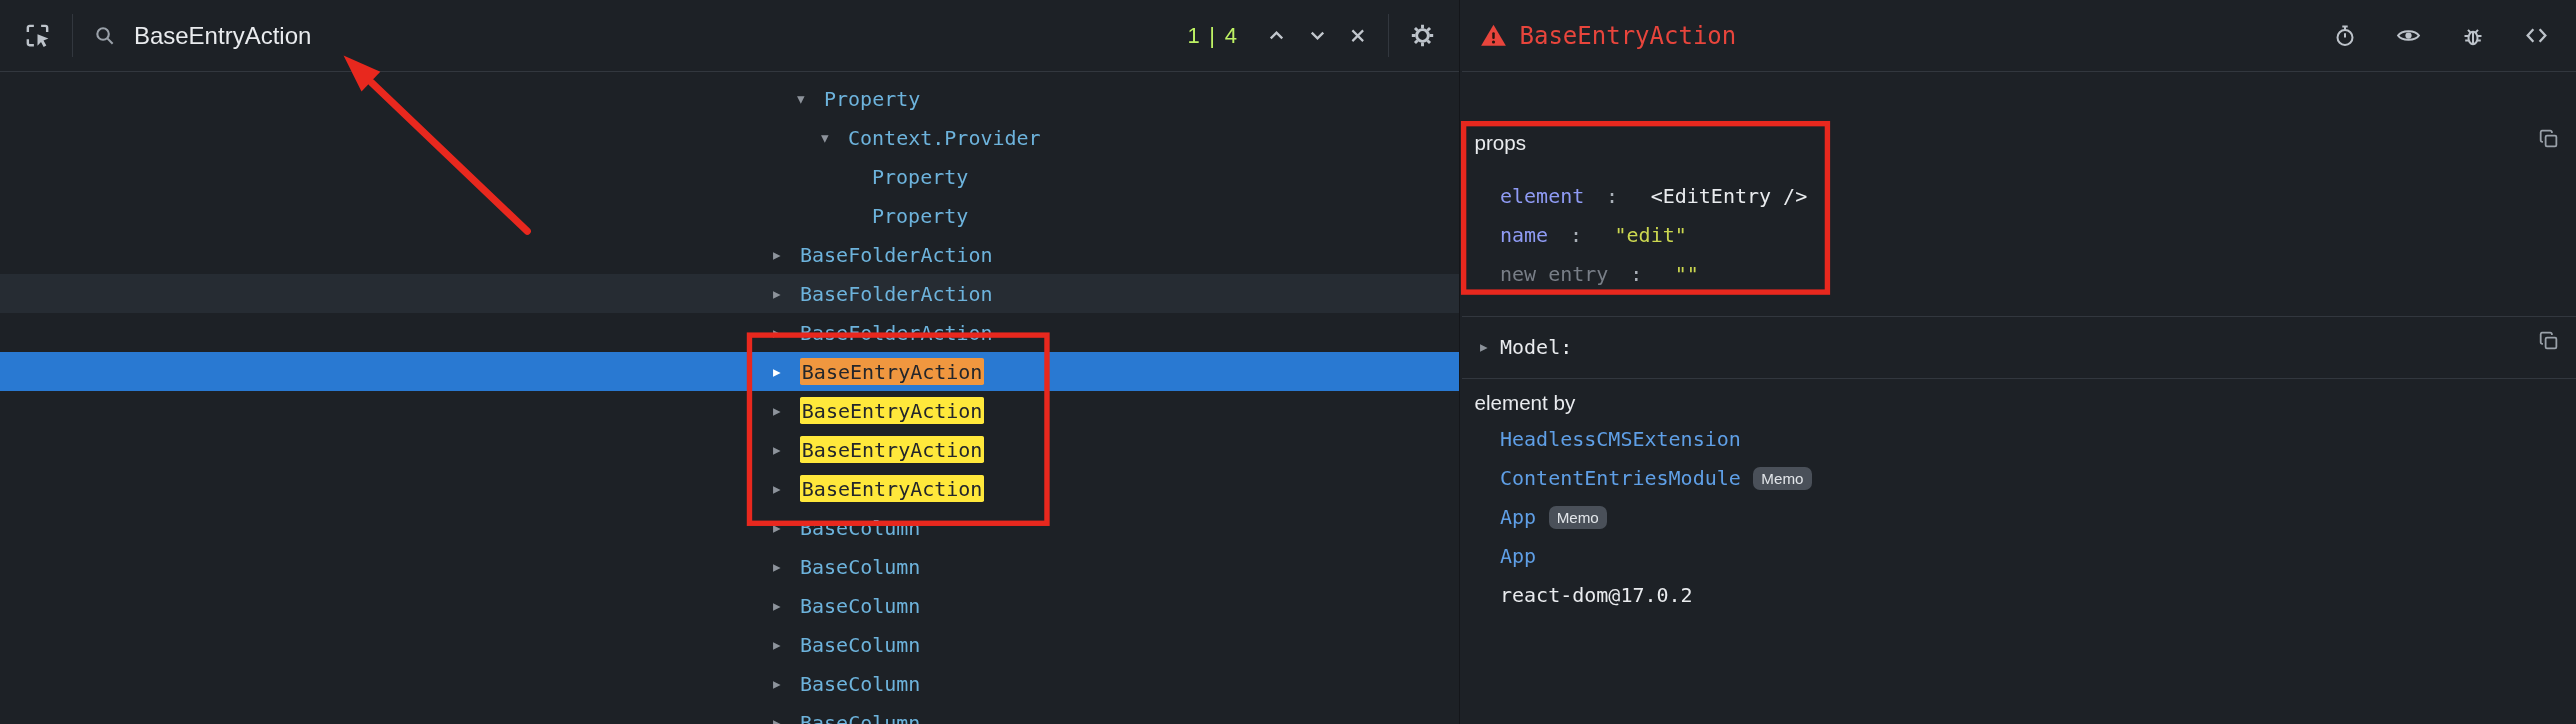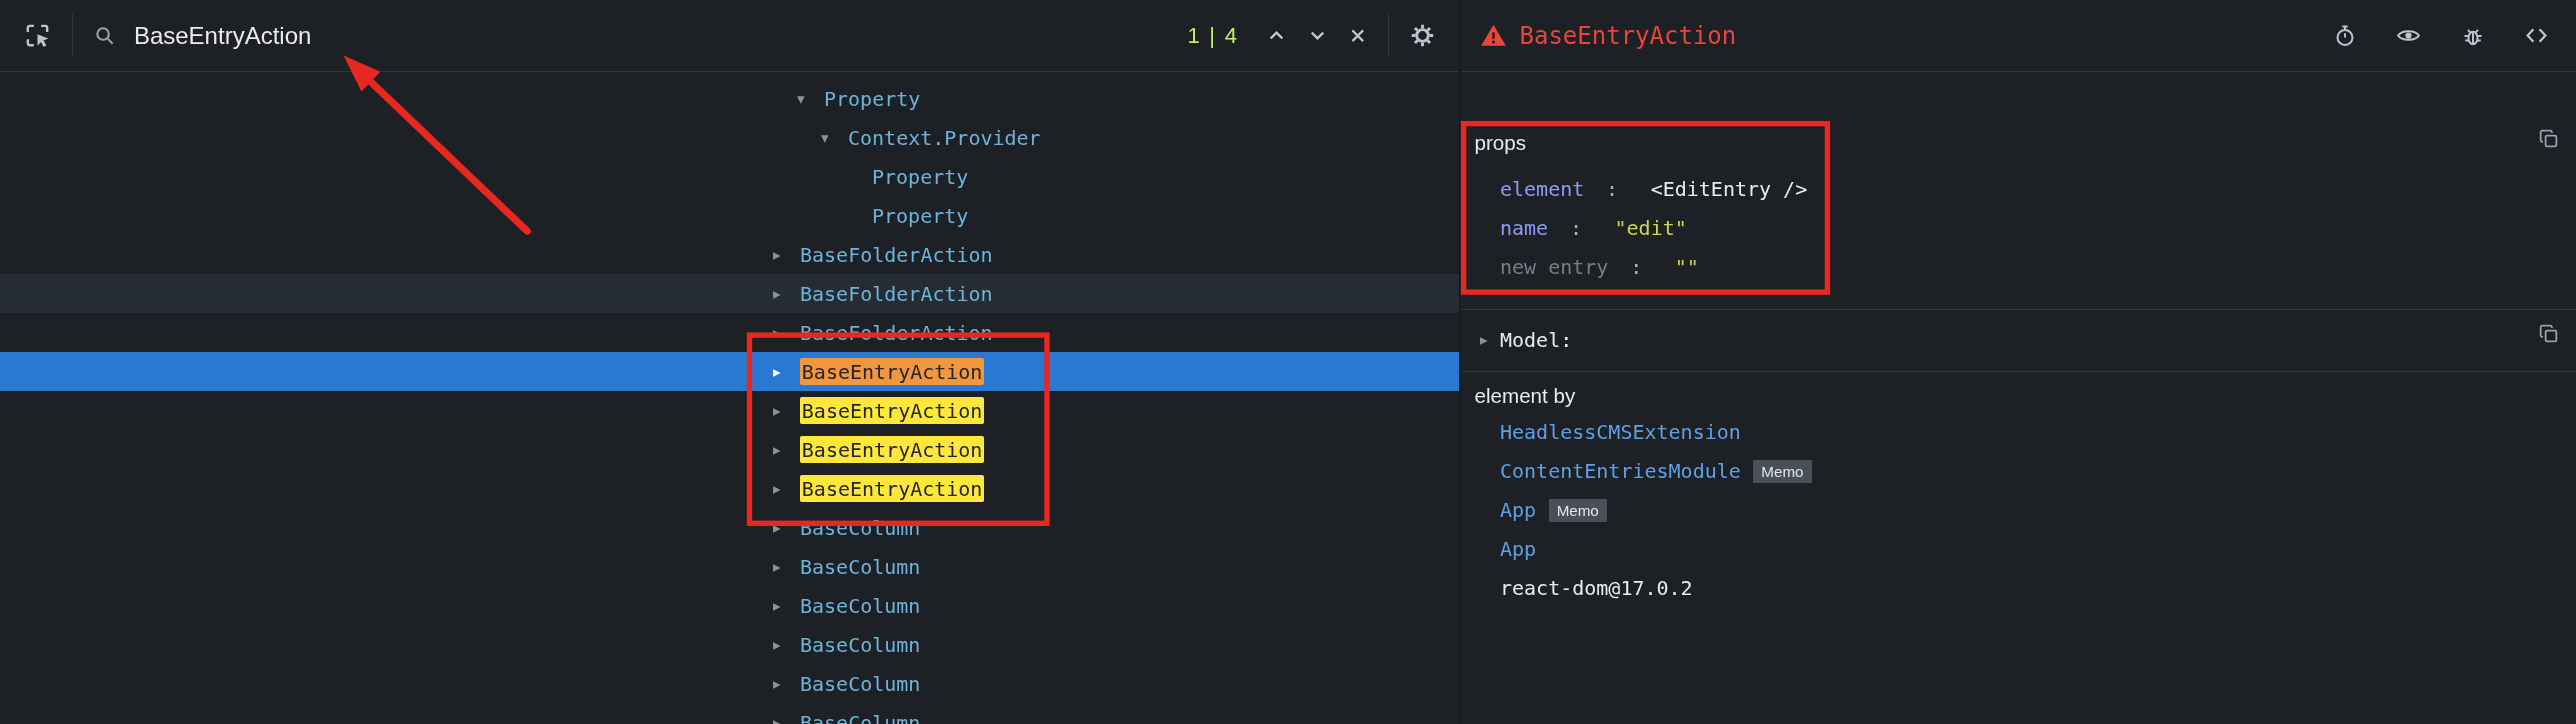--- a/index.html
+++ b/index.html
@@ -38,38 +38,38 @@
   .right-panel{position:absolute;left:1462px;top:0;right:0;height:724px;background:#1d2126;}
   .details-header{height:72px;border-bottom:0.9px solid #32373e;display:flex;align-items:center;padding:0 18px;box-sizing:border-box;}
   .warn{display:flex;align-items:center;margin-right:12.5px;}
   .details-title{font-family:"DejaVu Sans Mono",monospace;font-size:24px;font-weight:400;color:#e8453c;margin:0;}
   .header-icons{margin-left:auto;display:flex;gap:21.5px;align-items:center;}
 
   .section{position:relative;border-bottom:0.9px solid #32373e;}
   .section.props{padding:57px 0 23px 0;}
   .section.hooks{padding:10.8px 0 10.8px 0;}
   .section.rendered{padding:10.8px 0 10.8px 0;border-bottom:none;}
-  .section-label{font-size:20.6px;line-height:27px;padding-left:12.5px;margin-bottom:13px;color:#e9ebee;}
+  .section-label{font-size:20.6px;line-height:27px;padding-left:12.5px;margin-bottom:20px;color:#e9ebee;}
   .section.hooks .section-label,.section.rendered .section-label{margin-bottom:3.6px;}
 
   .kv-row{font-family:"DejaVu Sans Mono",monospace;font-size:20px;height:39px;display:flex;align-items:center;padding-left:38px;gap:20px;}
   .key{color:#8f9bf4;}
   .key.muted{color:#787e87;}
   .colon{color:#aab0b8;margin:0 12.5px 0 1.8px;}
   .val{color:#e9ebee;}
   .val.string{color:#cbd750;}
 
   .hook-row{font-family:"DejaVu Sans Mono",monospace;font-size:20px;height:39px;display:flex;align-items:center;padding-left:18px;color:#e9ebee;}
   .hook-row .arrow{width:20px;flex:0 0 20px;}
 
   .owner-row{font-family:"DejaVu Sans Mono",monospace;font-size:20px;height:39px;display:flex;align-items:center;padding-left:38px;color:#e9ebee;}
   .owner-row .link{color:#5f9fe6;cursor:pointer;}
   .badge{
     font-family:"Liberation Sans",sans-serif;font-size:15.2px;line-height:15.2px;
-    background:#4a5059;color:#e2e5e9;border-radius:1px;padding:3.6px 8px;margin-left:12.5px;
+    background:#4a5059;color:#e2e5e9;border-radius:7px;padding:3.6px 8px;margin-left:12.5px;
   }
   .copy-btn{position:absolute;right:14.3px;background:none;border:none;cursor:pointer;padding:1.8px;}
   .section.props .copy-btn{top:54px;}
   .section.hooks .copy-btn{top:10.8px;}
 
   
   .annotations{position:absolute;inset:0;width:2576px;height:724px;pointer-events:none;z-index:50;}
 </style>
 </head>
 <body>

